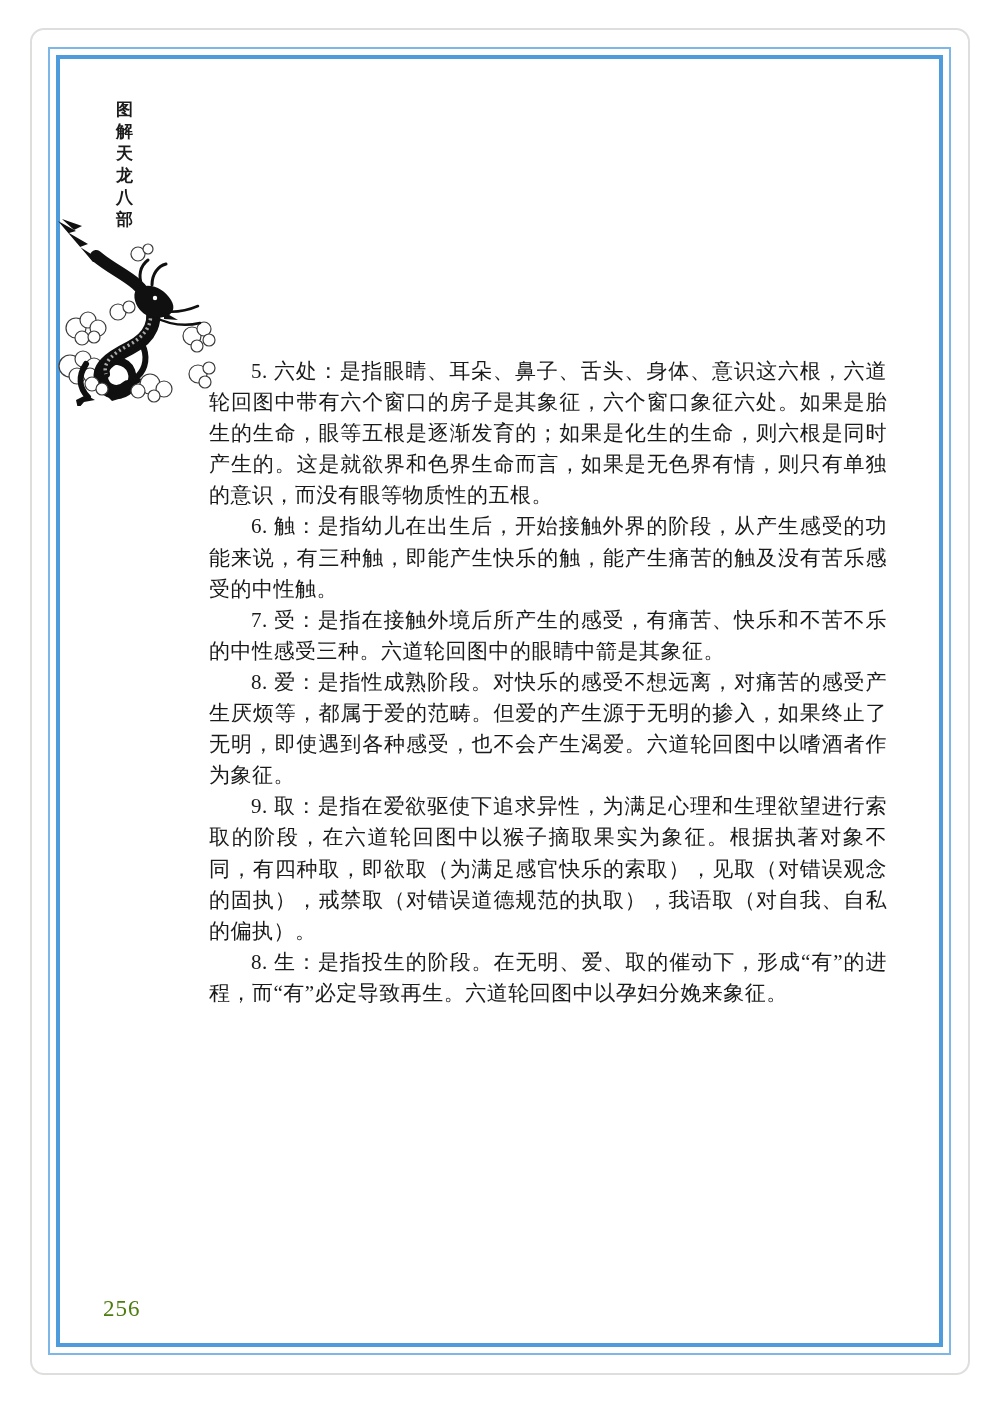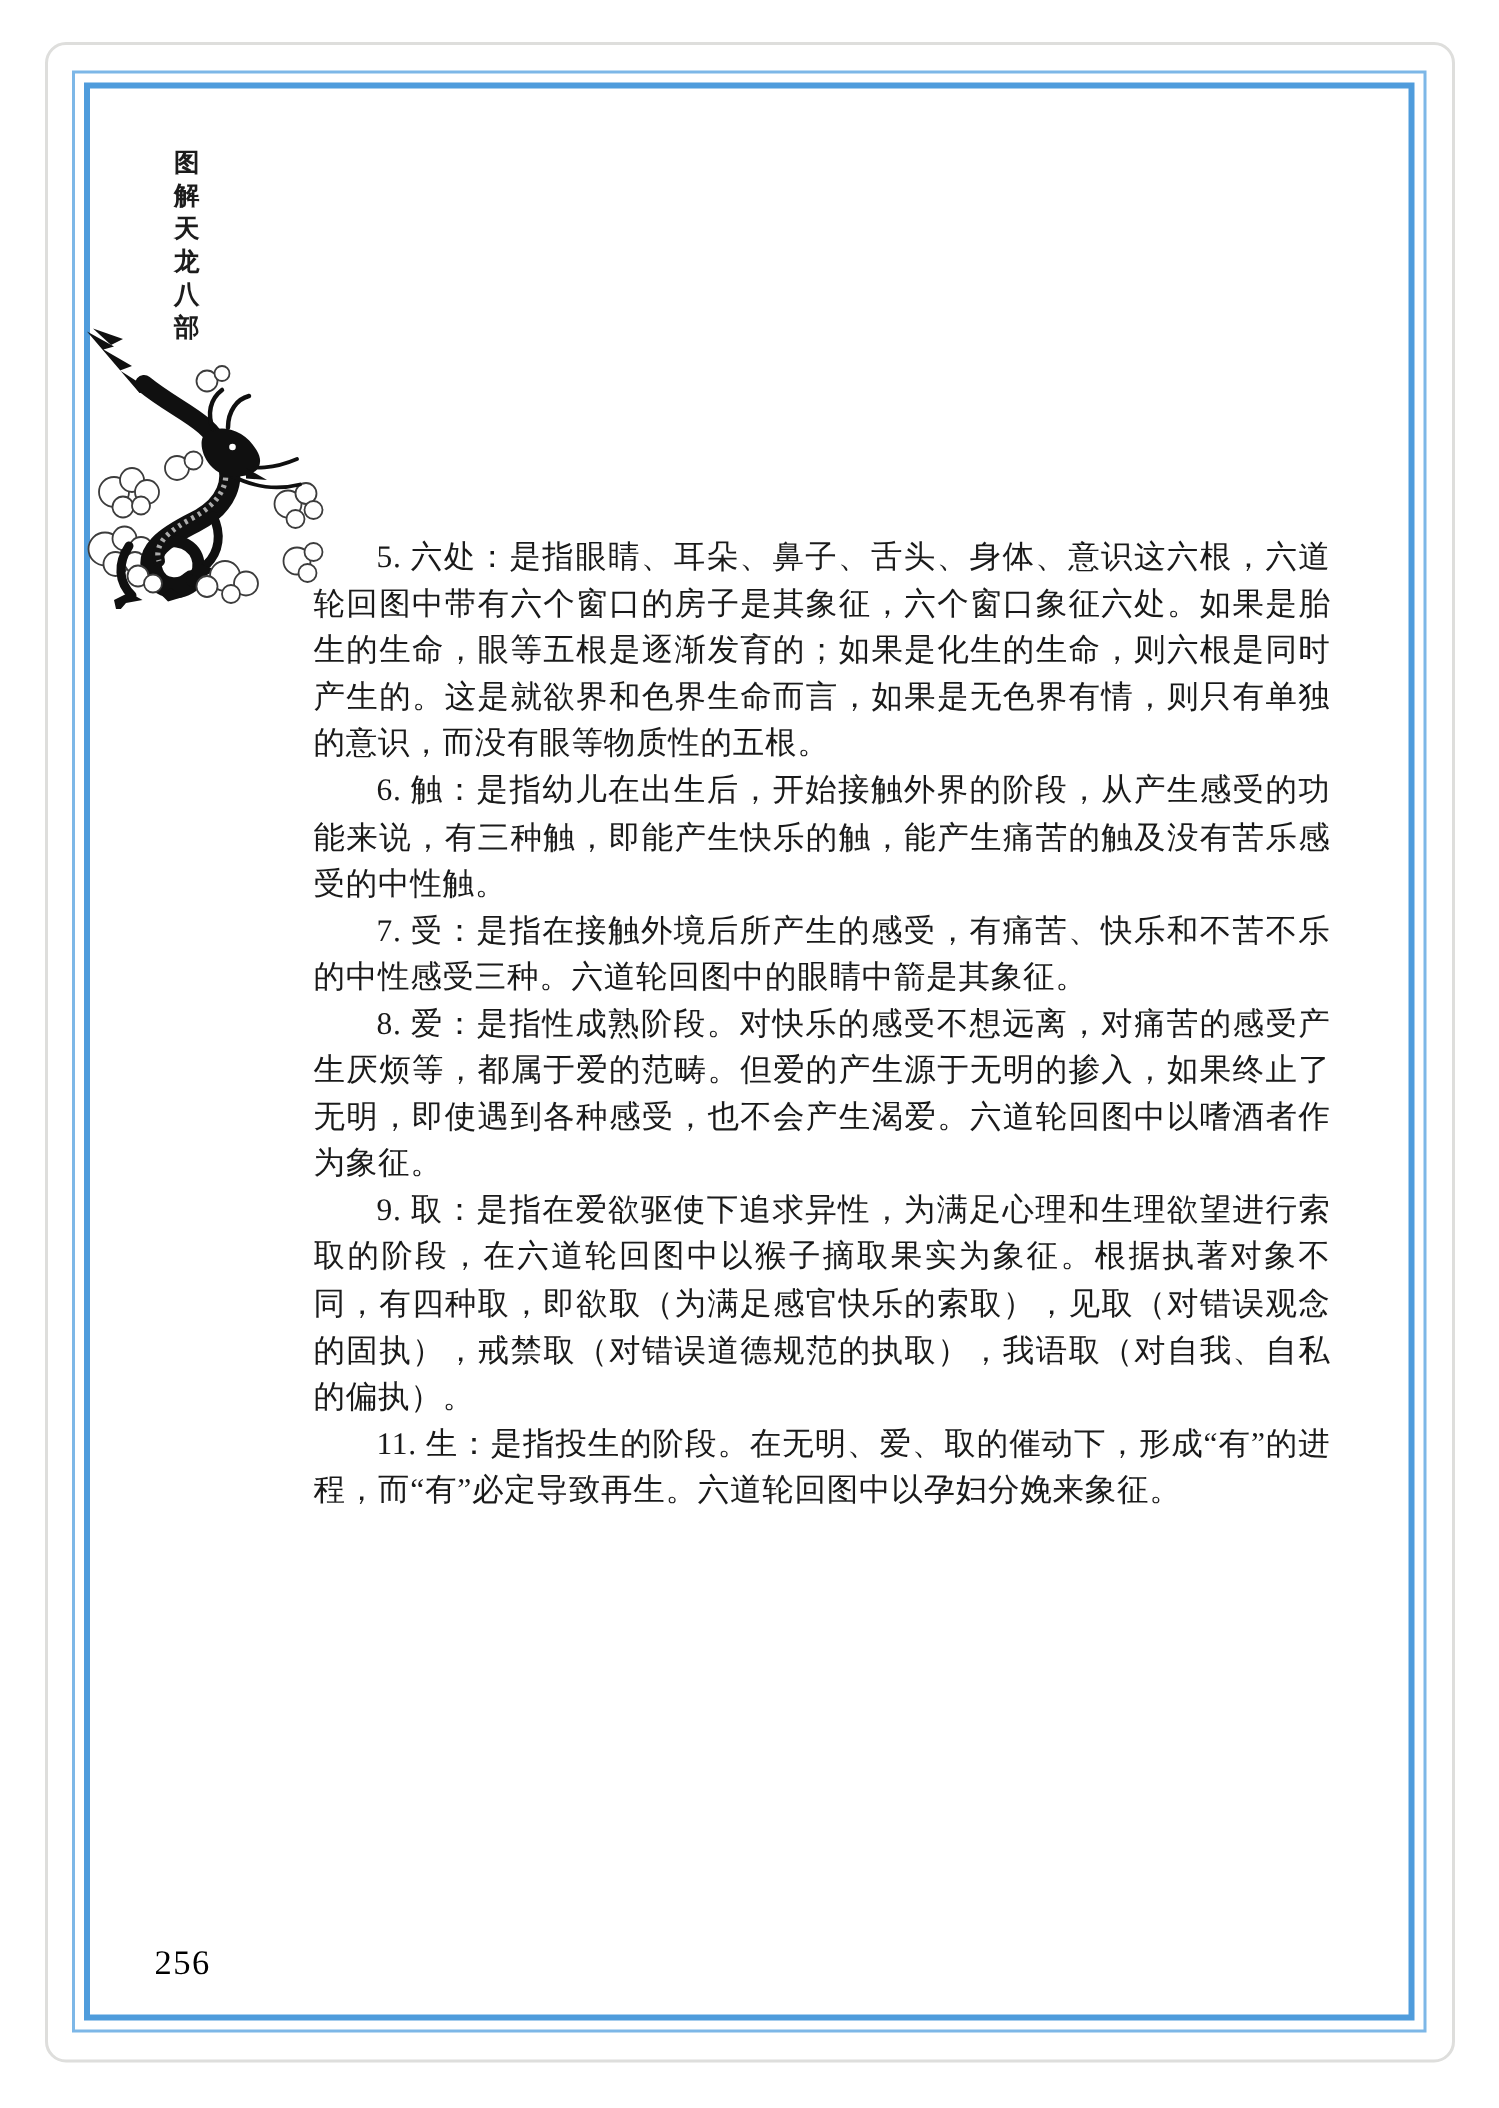--- a/index.html
+++ b/index.html
@@ -28,21 +28,21 @@
   }
   .dragon-art { position:absolute; left:52px; top:216px; width:170px; height:190px; }
   .text-block {
     position:absolute; left:209px; top:356px; width:678px;
     font-size:21px; line-height:31.1px; color:#1a1a1a;
     text-align:justify; letter-spacing:0.5px;
   }
   .text-block p { text-indent:2em; margin:0; }
   .page-number {
     position:absolute; left:103px; top:1296px;
-    font-size:23px; color:#000000; letter-spacing:1px;
+    font-size:23px; color:#4d7c0f; letter-spacing:1px;
   }
 </style>
 </head>
 <body>
 
 <div class="page-card">
   <div class="frame-thin"></div>
   <div class="frame-thick"></div>
 </div>
 
@@ -124,16 +124,16 @@
     </g>
   </svg>
 </div>
 
 <div class="text-block">
   <p>5. 六处：是指眼睛、耳朵、鼻子、舌头、身体、意识这六根，六道轮回图中带有六个窗口的房子是其象征，六个窗口象征六处。如果是胎生的生命，眼等五根是逐渐发育的；如果是化生的生命，则六根是同时产生的。这是就欲界和色界生命而言，如果是无色界有情，则只有单独的意识，而没有眼等物质性的五根。</p>
   <p>6. 触：是指幼儿在出生后，开始接触外界的阶段，从产生感受的功能来说，有三种触，即能产生快乐的触，能产生痛苦的触及没有苦乐感受的中性触。</p>
   <p>7. 受：是指在接触外境后所产生的感受，有痛苦、快乐和不苦不乐的中性感受三种。六道轮回图中的眼睛中箭是其象征。</p>
   <p>8. 爱：是指性成熟阶段。对快乐的感受不想远离，对痛苦的感受产生厌烦等，都属于爱的范畴。但爱的产生源于无明的掺入，如果终止了无明，即使遇到各种感受，也不会产生渴爱。六道轮回图中以嗜酒者作为象征。</p>
   <p>9. 取：是指在爱欲驱使下追求异性，为满足心理和生理欲望进行索取的阶段，在六道轮回图中以猴子摘取果实为象征。根据执著对象不同，有四种取，即欲取（为满足感官快乐的索取），见取（对错误观念的固执），戒禁取（对错误道德规范的执取），我语取（对自我、自私的偏执）。</p>
-  <p>11. 生：是指投生的阶段。在无明、爱、取的催动下，形成“有”的进程，而“有”必定导致再生。六道轮回图中以孕妇分娩来象征。</p>
+  <p>8. 生：是指投生的阶段。在无明、爱、取的催动下，形成“有”的进程，而“有”必定导致再生。六道轮回图中以孕妇分娩来象征。</p>
 </div>
 
 <div class="page-number">256</div>
 
 </body></html>

